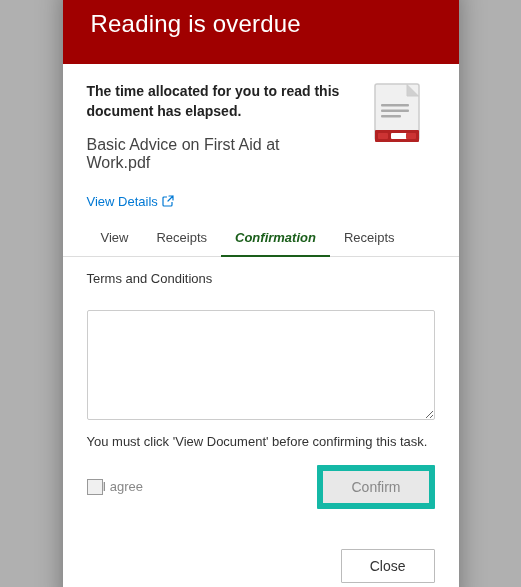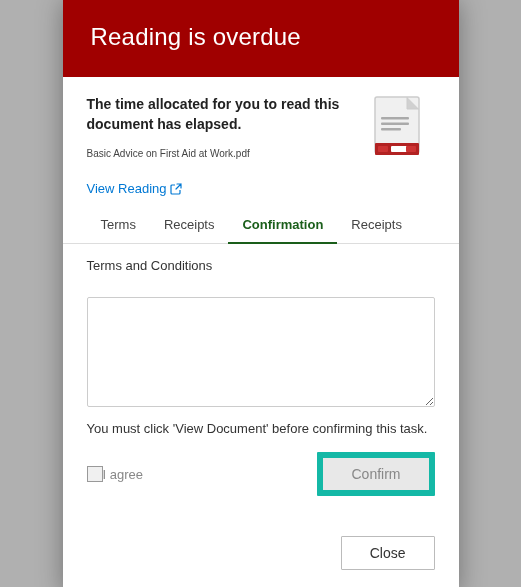--- a/index.html
+++ b/index.html
@@ -48,21 +48,21 @@
       flex: 1;
     }
     .info-text .main-text {
       font-size: 14px;
       font-weight: 600;
       color: #222;
       margin-bottom: 14px;
       line-height: 1.4;
     }
     .info-text .doc-name {
-      font-size: 10px;
+      font-size: 16px;
       color: #444;
       margin-bottom: 20px;
     }
     .info-text .view-link {
       font-size: 13px;
       color: #0078d4;
       cursor: pointer;
       display: inline-flex;
       align-items: center;
       gap: 4px;
@@ -87,20 +87,21 @@
       font-size: 13px;
       color: #444;
       cursor: pointer;
       border-bottom: 2px solid transparent;
       margin-bottom: -1px;
     }
     .tab.active {
       color: #1a5e1a;
       border-bottom: 2px solid #1a5e1a;
       font-weight: 600;
+      font-style: italic;
     }
     .tab-content {
       padding: 14px 24px 10px 24px;
     }
     .section-label {
       font-size: 13px;
       color: #333;
       margin-bottom: 24px;
       font-weight: 400;
     }
@@ -184,21 +185,21 @@
     <span class="modal-header-title">Reading is overdue</span>
   </div>
 
   <div class="modal-body">
 
     <div class="info-section">
       <div class="info-text">
         <div class="main-text">The time allocated for you to read this document has elapsed.</div>
         <div class="doc-name">Basic Advice on First Aid at Work.pdf</div>
         <a class="view-link">
-          <span>View Reading</span>
+          <span>View Details</span>
           <svg class="external-link-icon" viewBox="0 0 12 12" fill="none" xmlns="http://www.w3.org/2000/svg">
             <path d="M5 2H2C1.45 2 1 2.45 1 3v7c0 .55.45 1 1 1h7c.55 0 1-.45 1-1V7" stroke="#0078d4" stroke-width="1.2" fill="none"></path>
             <path d="M7 1h4v4M6 6L11 1" stroke="#0078d4" stroke-width="1.2" stroke-linecap="round"></path>
           </svg>
         </a>
       </div>
       <div class="doc-icon">
         <svg width="68" height="72" viewBox="0 0 68 72" fill="none" xmlns="http://www.w3.org/2000/svg">
 
           <rect x="10" y="2" width="44" height="56" rx="2" fill="#f0f0f0" stroke="#cccccc" stroke-width="1.5"></rect>
@@ -215,21 +216,21 @@
 
           <rect x="26" y="51" width="16" height="6" rx="1" fill="white"></rect>
 
           <rect x="13" y="51" width="10" height="6" rx="1" fill="#cc3333"></rect>
           <rect x="41" y="51" width="10" height="6" rx="1" fill="#cc3333"></rect>
         </svg>
       </div>
     </div>
 
     <div class="tabs">
-      <div class="tab">Terms</div>
+      <div class="tab">View</div>
       <div class="tab">Receipts</div>
       <div class="tab active">Confirmation</div>
       <div class="tab">Receipts</div>
     </div>
 
     <div class="tab-content">
       <div class="section-label">Terms and Conditions</div>
       <textarea class="terms-textarea" readonly="" style=""></textarea>
 
       <div class="warning-text">You must click 'View Document' before confirming this task.</div>

